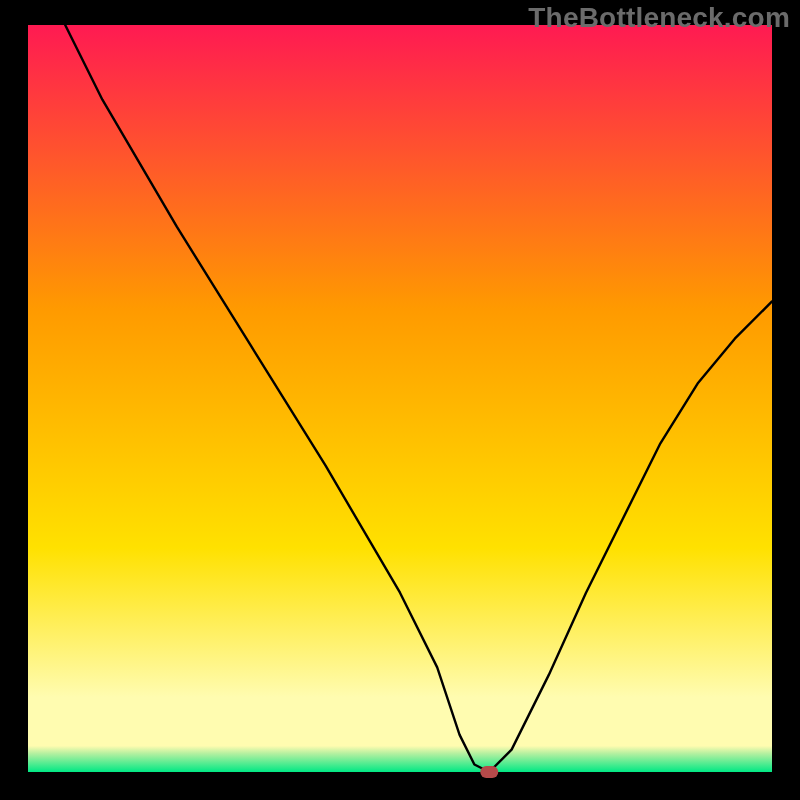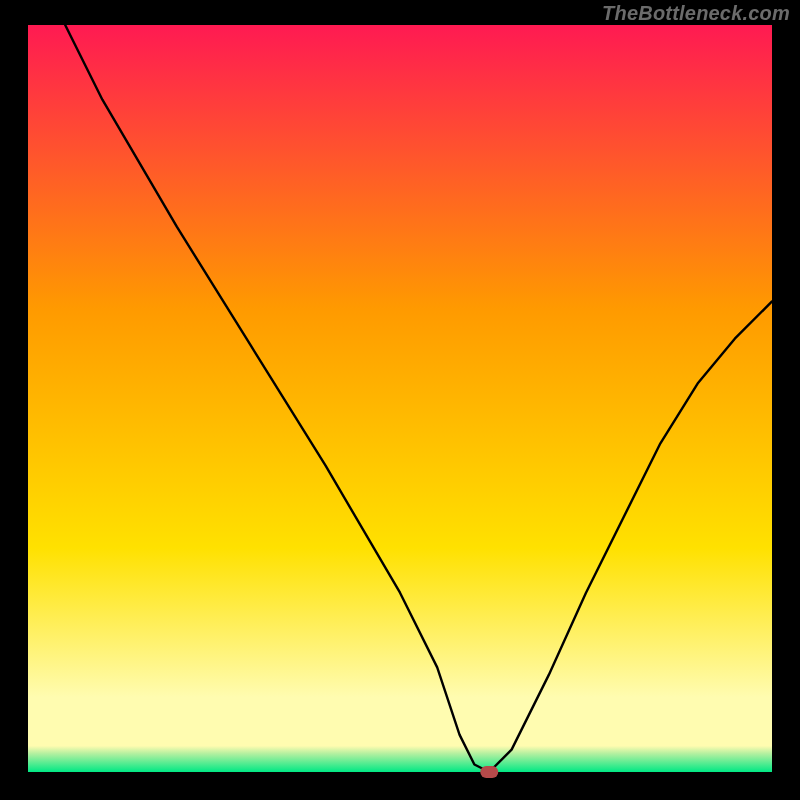--- a/index.html
+++ b/index.html
@@ -17,26 +17,25 @@
     background: #000;
   }
   svg {
     display: block;
   }
   .attrib {
     position: absolute;
     top: 2px;
     right: 10px;
     font-family: Arial, Helvetica, sans-serif;
-    font-size: 20px;
+    font-size: 28px;
     font-weight: 700;
     color: #6b6b6b;
     letter-spacing: 0.2px;
     user-select: none;
-    font-style: italic;
   }
 </style>
 </head>
 <body>
 
 <div class="stage">
   <svg id="svg-root" width="800" height="800" viewBox="0 0 800 800">
 
   <defs>
         <linearGradient id="bg-grad" x1="0" y1="0" x2="0" y2="1">

